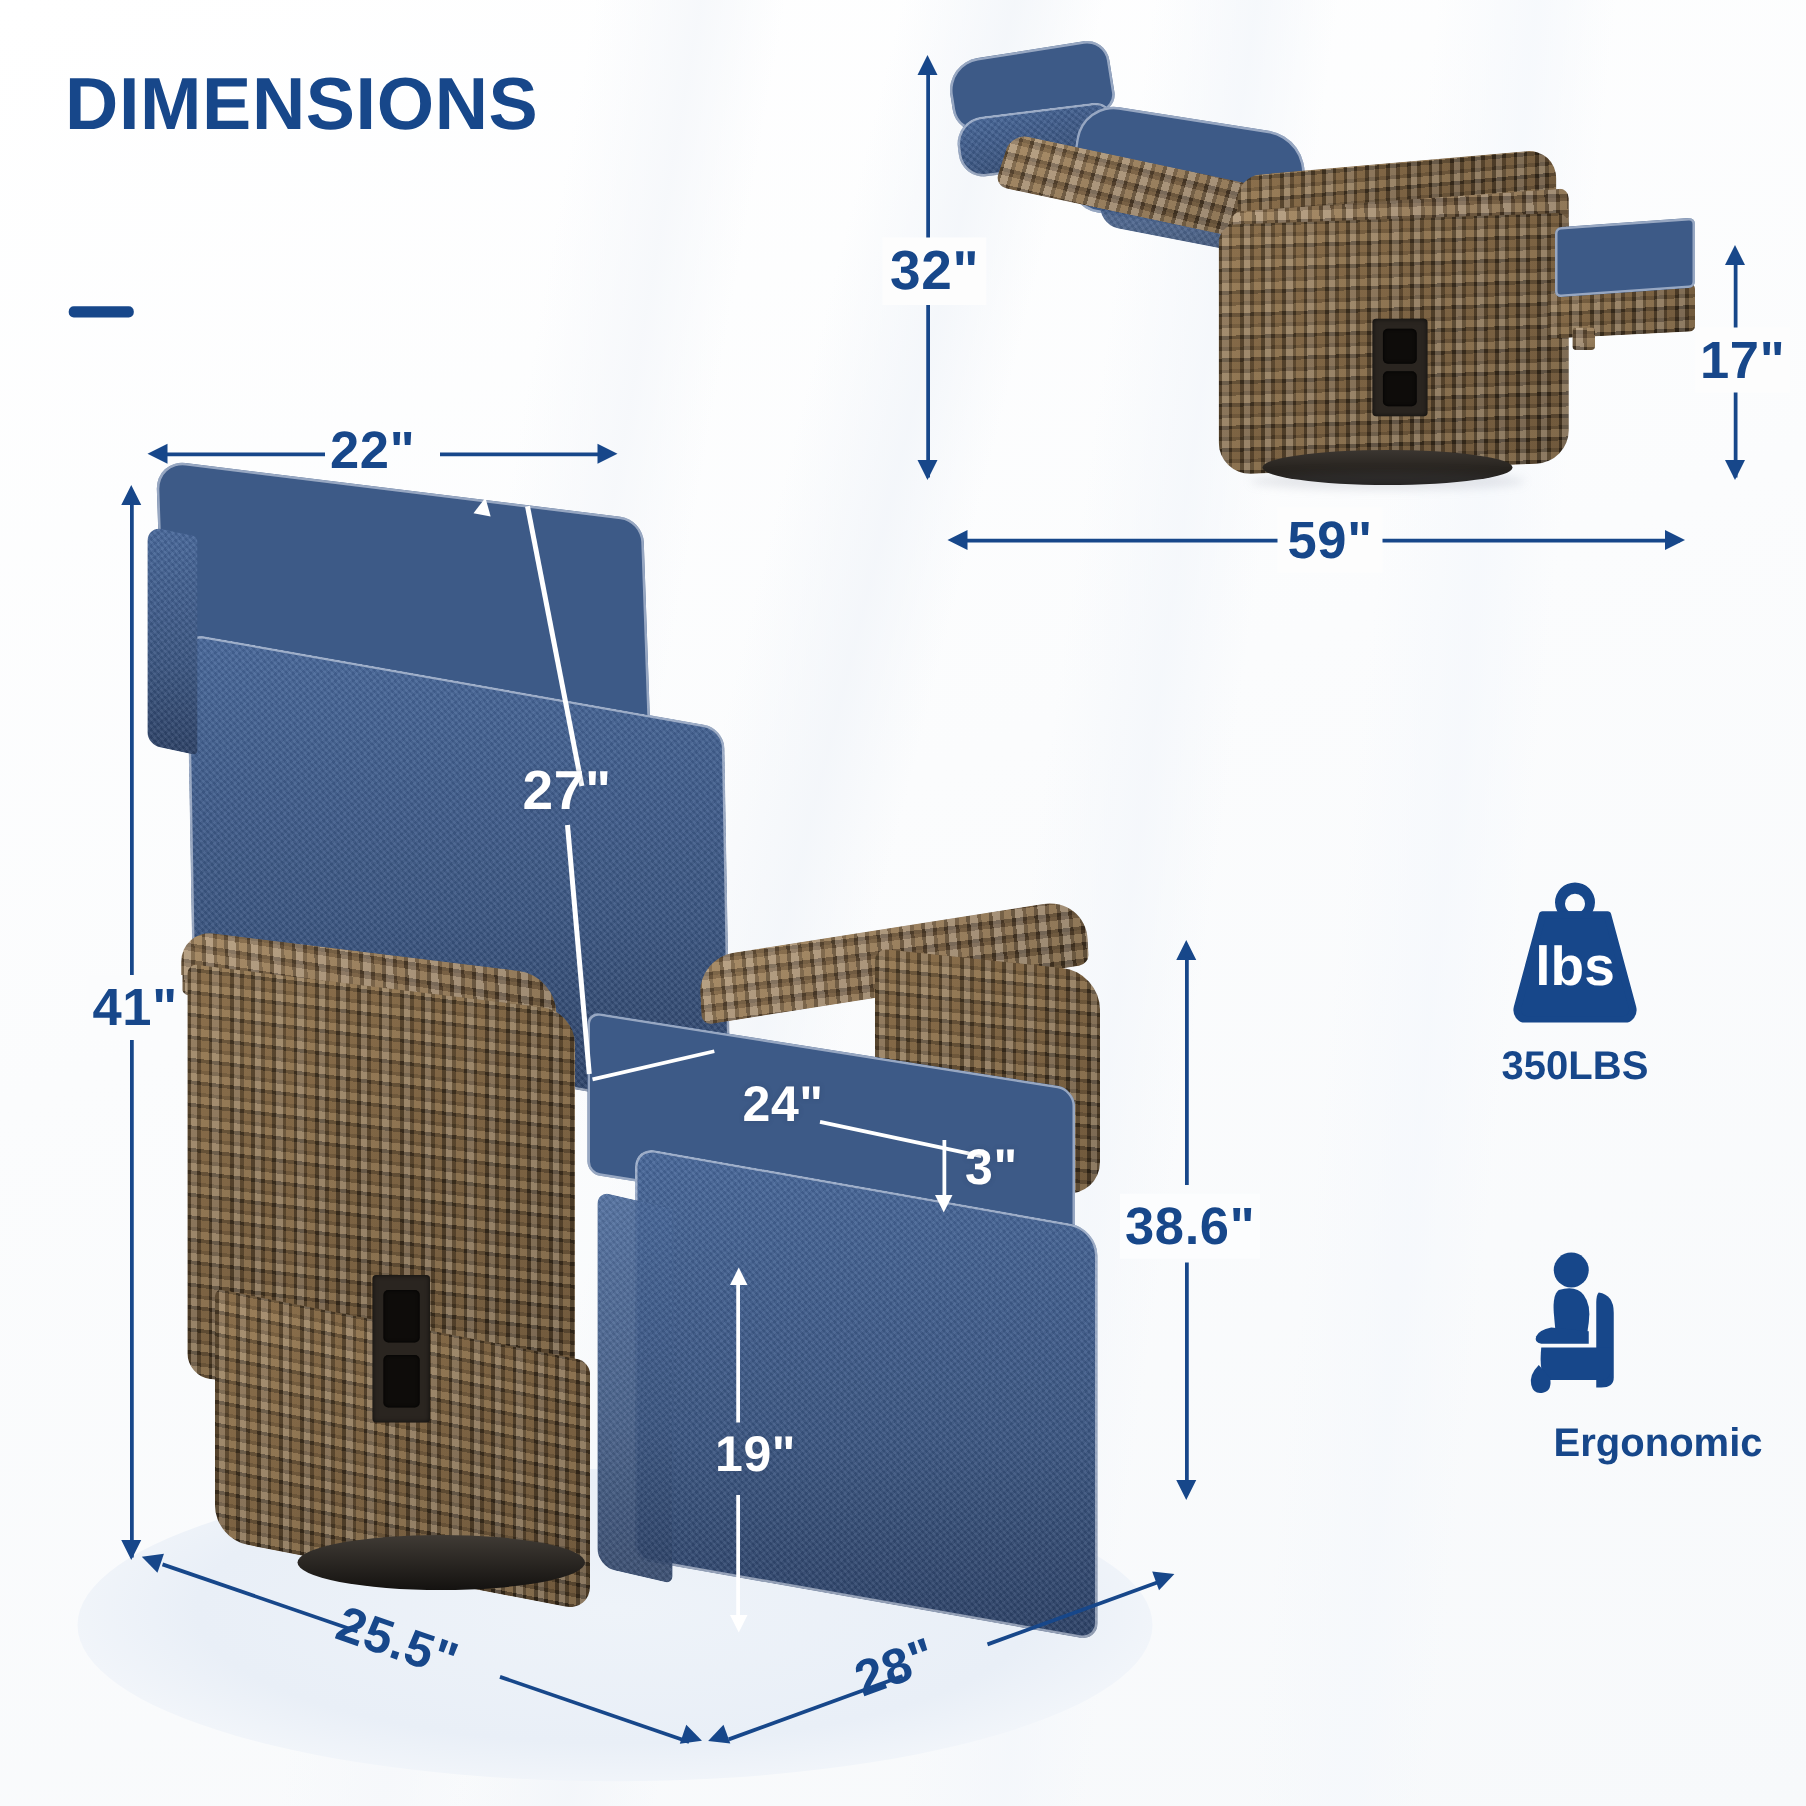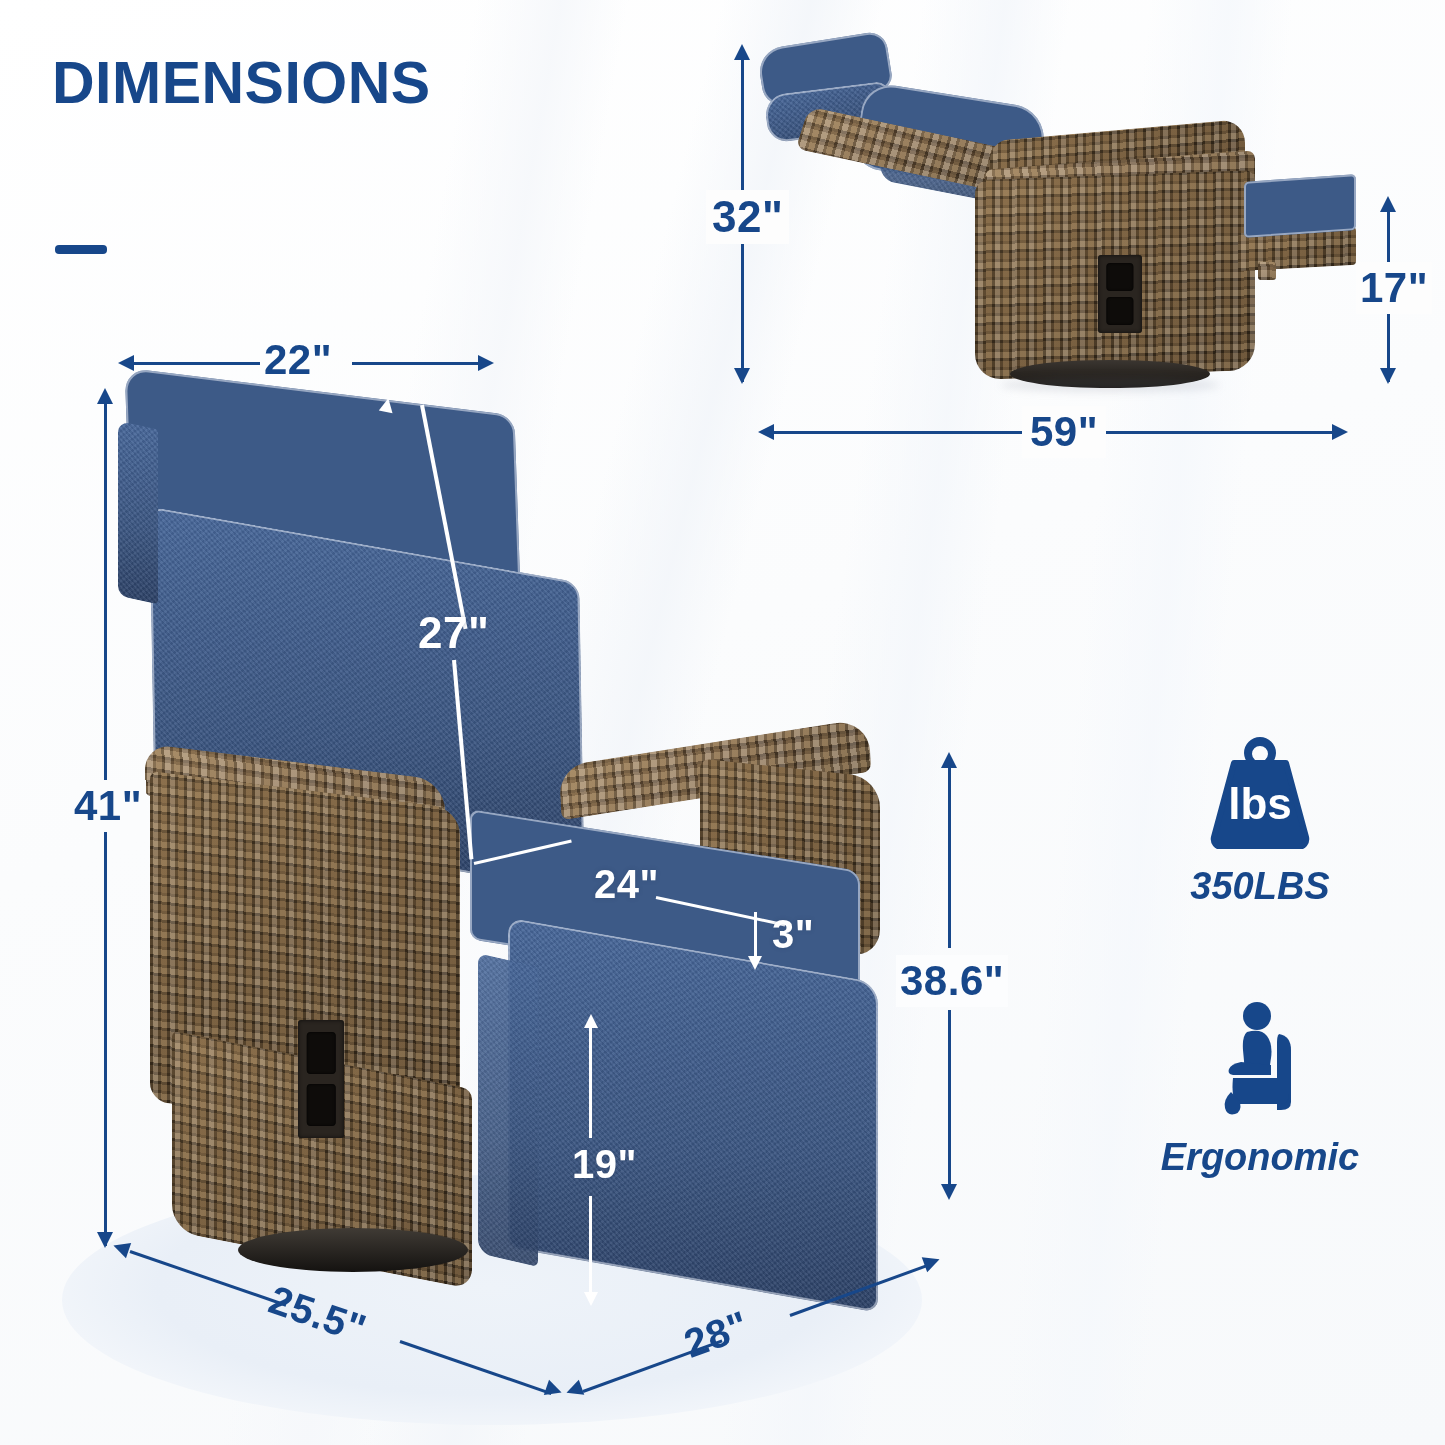--- a/index.html
+++ b/index.html
@@ -53,21 +53,21 @@
   .arw.left{border-top:8px solid transparent;border-bottom:8px solid transparent;border-right:16px solid #17478a;}
   .arw.right{border-top:8px solid transparent;border-bottom:8px solid transparent;border-left:16px solid #17478a;}
   .arw.up{border-left:8px solid transparent;border-right:8px solid transparent;border-bottom:16px solid #17478a;}
   .arw.down{border-left:8px solid transparent;border-right:8px solid transparent;border-top:16px solid #17478a;}
   .arw.wdown{border-left:7px solid transparent;border-right:7px solid transparent;border-top:14px solid #fff;}
   .arw.wup{border-left:7px solid transparent;border-right:7px solid transparent;border-bottom:14px solid #fff;}
 
   
   .feat{position:absolute;text-align:center;width:300px;}
   .feat .cap{
-    font-size:38px;font-weight:bold;color:#17478a;margin-top:16px;font-style:italic;
+    font-size:32px;font-weight:bold;color:#17478a;margin-top:16px;
   }
 
   
   .art{position:absolute;}
   .floor{
     position:absolute;border-radius:50%;
     background:radial-gradient(ellipse at 50% 45%, #eef3f9 0%, #e9eff7 55%, #f4f7fb 78%, rgba(255,255,255,0) 100%);
   }
 
   
@@ -230,33 +230,33 @@
     <div class="ln h" style="left:400px;top:1340px;width:160px;transform:rotate(19deg);transform-origin:left center;"></div>
     <div class="arw right" style="left:546px;top:1382px;transform:rotate(19deg);"></div>
 
     <div class="arw left" style="left:566px;top:1382px;transform:rotate(-20deg);"></div>
     <div class="ln h" style="left:583px;top:1390px;width:148px;transform:rotate(-20deg);transform-origin:left center;"></div>
     <div class="dim" style="left:684px;top:1312px;font-size:40px;transform:rotate(-20deg);">28"</div>
     <div class="ln h" style="left:790px;top:1314px;width:148px;transform:rotate(-20deg);transform-origin:left center;"></div>
     <div class="arw right" style="left:924px;top:1254px;transform:rotate(-20deg);"></div>
   </div>
 
-  <div class="feat" style="left:1110px;top:731px;">
+  <div class="feat" style="left:1110px;top:700px;">
     <div style="position:relative;height:118px;">
       <svg width="120" height="118" viewBox="0 0 120 118" style="display:block;margin:0 auto;">
         <path d="M60 6 a16 16 0 0 1 16 16 a16 16 0 0 1 -6 12 l-20 0 a16 16 0 0 1 -6 -12 a16 16 0 0 1 16 -16 z
                  M60 15 a8 8 0 0 0 -8 8 a8 8 0 0 0 3 6 l10 0 a8 8 0 0 0 3 -6 a8 8 0 0 0 -8 -8 z" fill="#17478A"></path>
         <path d="M34 32 L86 32 L106 106 a8 8 0 0 1 -8 10 L22 116 a8 8 0 0 1 -8 -10 Z" fill="#17478A" stroke="#17478A" stroke-width="6" stroke-linejoin="round"></path>
         <text x="60" y="88" text-anchor="middle" font-family="Liberation Sans, sans-serif" font-size="44" font-weight="bold" fill="#ffffff">lbs</text>
       </svg>
     </div>
     <div class="cap">350LBS</div>
   </div>
 
-  <div class="feat" style="left:1110px;top:1000px;">
+  <div class="feat" style="left:1110px;top:1000px;text-align:right;">
     <div style="position:relative;height:120px;">
       <svg width="130" height="120" viewBox="0 0 130 120" style="display:block;margin:0 auto;">
 
         <circle cx="62" cy="16" r="14" fill="#17478A"></circle>
 
         <path d="M52 32 q14 -4 20 4 q6 8 4 22 l-2 14 l-24 0 l-2 -22 q-1 -14 4 -18 z" fill="#17478A"></path>
 
         <path d="M46 62 q-10 2 -12 7 q-2 5 4 6 l38 0 l0 -10 z" fill="#17478A"></path>
 
         <path d="M84 34 q12 2 12 16 l0 52 q0 8 -10 8 l-4 0 l0 -68 q0 -6 2 -8 z" fill="#17478A"></path>

